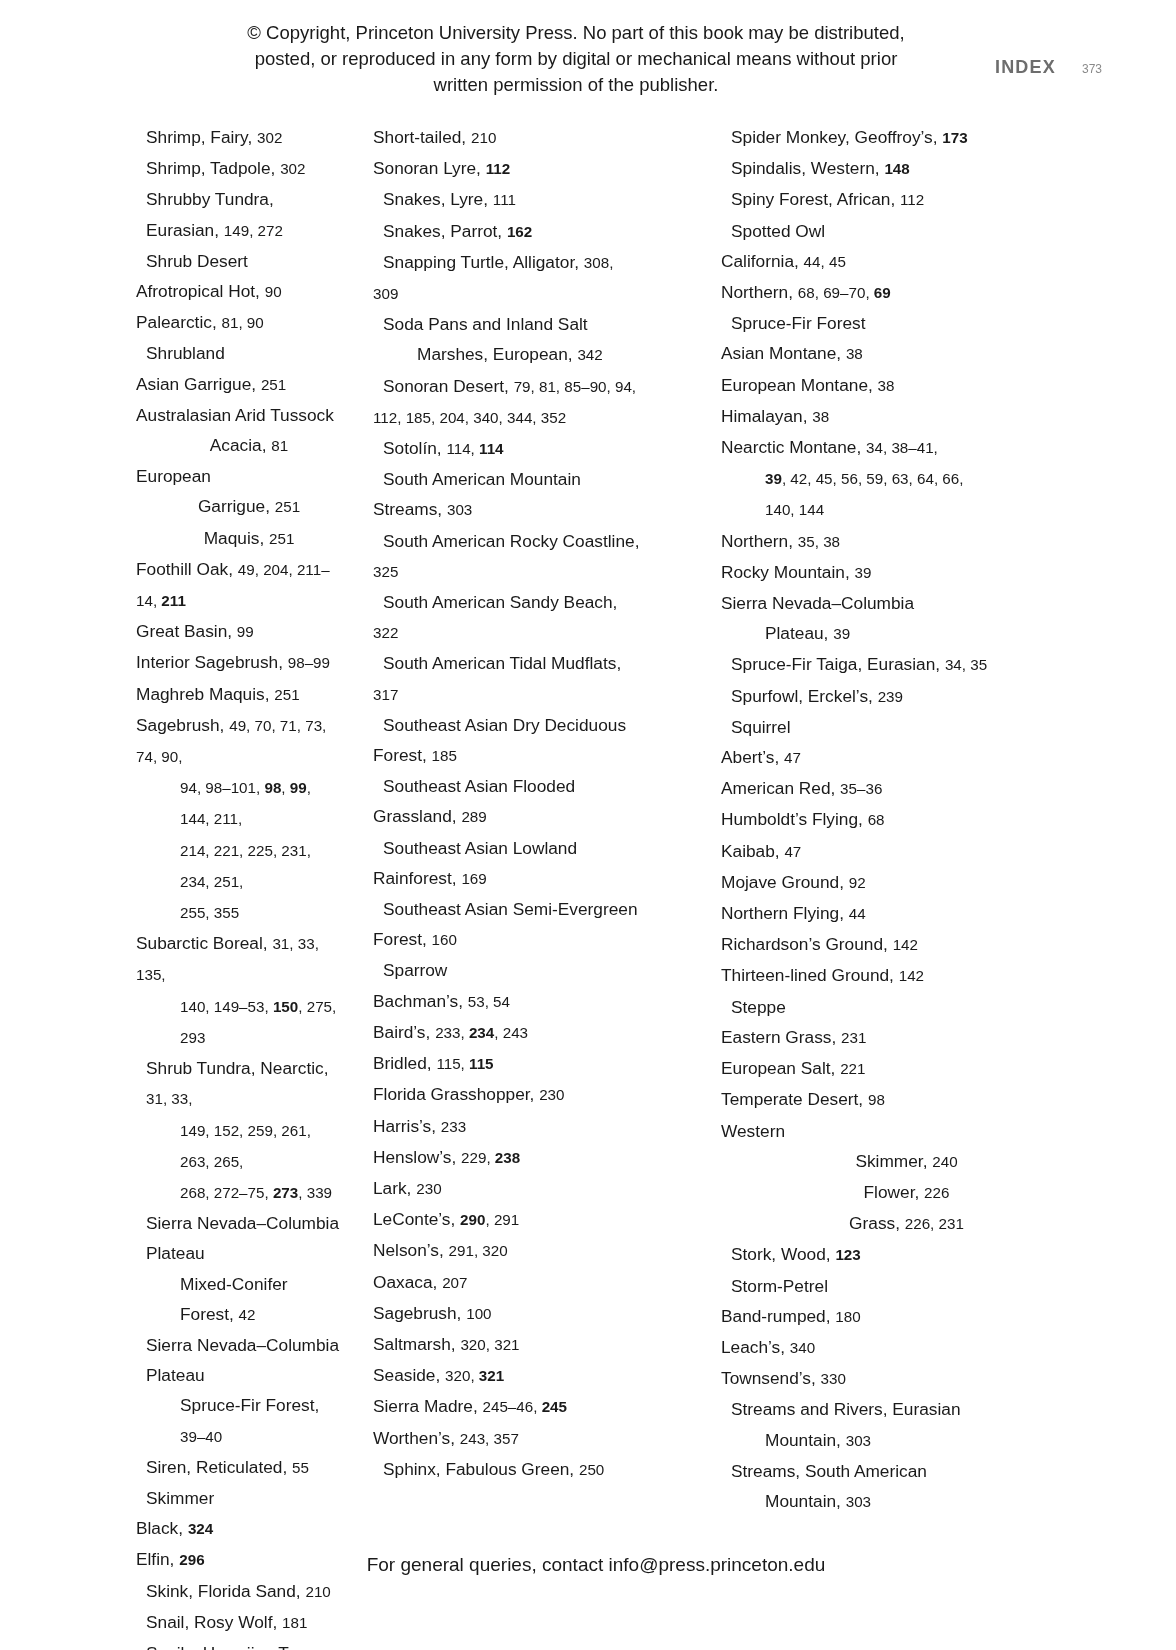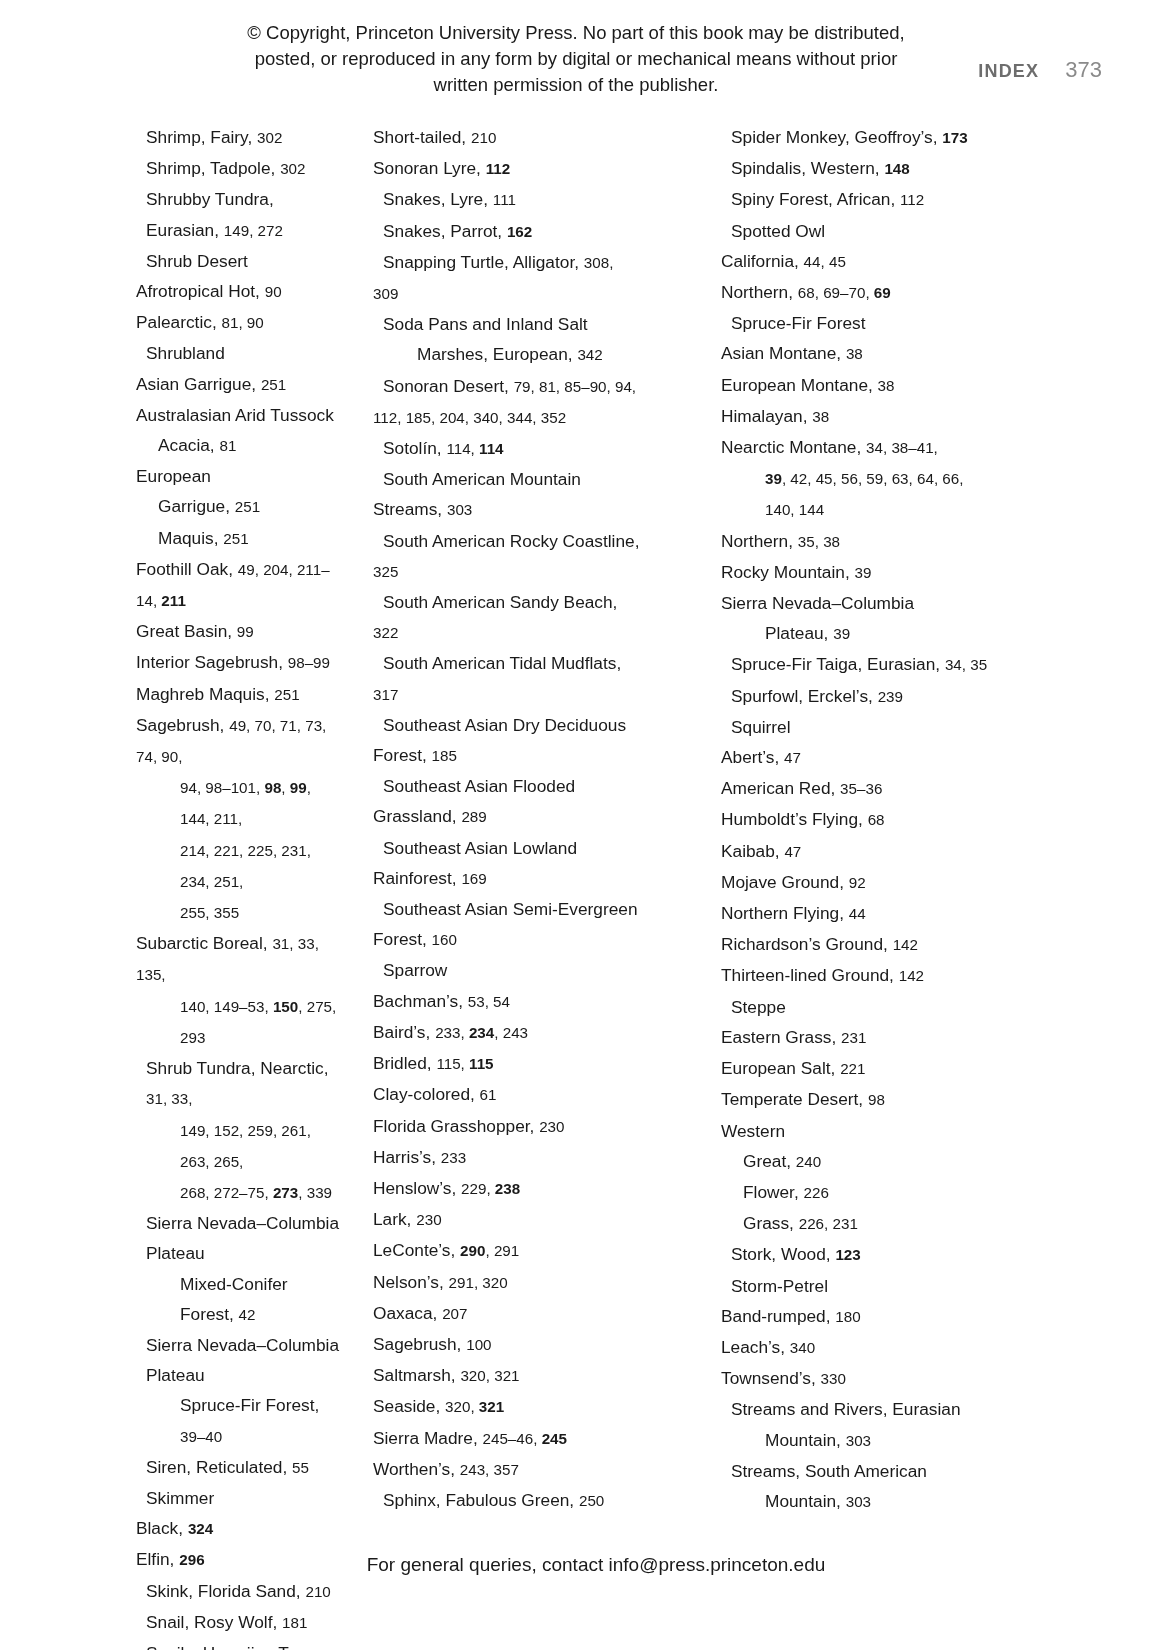--- a/index.html
+++ b/index.html
@@ -40,21 +40,21 @@
     align-items: baseline;
     gap: 26px;
   }
   .index-label {
     font-size: 18px;
     letter-spacing: 1.2px;
     color: #6d6d6d;
     font-weight: 600;
   }
   .folio {
-    font-size: 22px;
+    font-size: 12px;
     color: #8a8a8a;
   }
   
   .columns {
     position: absolute;
     left: 0;
     top: 122px;
     width: 1176px;
     display: flex;
   }
@@ -73,21 +73,21 @@
   }
   .entry .num {
     font-size: 15.2px;
   }
   .entry b {
     font-weight: 700;
   }
   
   .lvl0 { padding-left: 0; text-indent: 0; margin-left: 32px; }
   .lvl1 { padding-left: 22px; }
-  .lvl2 { padding-left: 44px; }
+  .lvl2 { padding-left: 44px; text-align: center; }
   .hang2 { padding-left: 66px; }
   .hang3 { padding-left: 22px; }
 
   
   .footer {
     position: absolute;
     left: 8px;
     top: 1554px;
     width: 1176px;
     text-align: center;
@@ -172,21 +172,20 @@
         <div class="entry lvl0"><span>Southeast Asian Flooded</span></div>
         <div class="entry hang3"><span>Grassland, </span><span class="num">289</span></div>
         <div class="entry lvl0"><span>Southeast Asian Lowland</span></div>
         <div class="entry hang3"><span>Rainforest, </span><span class="num">169</span></div>
         <div class="entry lvl0"><span>Southeast Asian Semi-Evergreen</span></div>
         <div class="entry hang3"><span>Forest, </span><span class="num">160</span></div>
         <div class="entry lvl0"><span>Sparrow</span></div>
         <div class="entry lvl1"><span>Bachman’s, </span><span class="num">53, 54</span></div>
         <div class="entry lvl1"><span>Baird’s, </span><span class="num">233, <b>234</b>, 243</span></div>
         <div class="entry lvl1"><span>Bridled, </span><span class="num">115, <b>115</b></span></div>
-        <div class="entry lvl1"><span>Clay-colored, </span><span class="num">61</span></div>
         <div class="entry lvl1"><span>Florida Grasshopper, </span><span class="num">230</span></div>
         <div class="entry lvl1"><span>Harris’s, </span><span class="num">233</span></div>
         <div class="entry lvl1"><span>Henslow’s, </span><span class="num">229, <b>238</b></span></div>
         <div class="entry lvl1"><span>Lark, </span><span class="num">230</span></div>
         <div class="entry lvl1"><span>LeConte’s, </span><span class="num"><b>290</b>, 291</span></div>
         <div class="entry lvl1"><span>Nelson’s, </span><span class="num">291, 320</span></div>
         <div class="entry lvl1"><span>Oaxaca, </span><span class="num">207</span></div>
         <div class="entry lvl1"><span>Sagebrush, </span><span class="num">100</span></div>
         <div class="entry lvl1"><span>Saltmarsh, </span><span class="num">320, 321</span></div>
         <div class="entry lvl1"><span>Seaside, </span><span class="num">320, <b>321</b></span></div>
@@ -221,21 +220,21 @@
         <div class="entry lvl1"><span>Kaibab, </span><span class="num">47</span></div>
         <div class="entry lvl1"><span>Mojave Ground, </span><span class="num">92</span></div>
         <div class="entry lvl1"><span>Northern Flying, </span><span class="num">44</span></div>
         <div class="entry lvl1"><span>Richardson’s Ground, </span><span class="num">142</span></div>
         <div class="entry lvl1"><span>Thirteen-lined Ground, </span><span class="num">142</span></div>
         <div class="entry lvl0"><span>Steppe</span></div>
         <div class="entry lvl1"><span>Eastern Grass, </span><span class="num">231</span></div>
         <div class="entry lvl1"><span>European Salt, </span><span class="num">221</span></div>
         <div class="entry lvl1"><span>Temperate Desert, </span><span class="num">98</span></div>
         <div class="entry lvl1"><span>Western</span></div>
-        <div class="entry lvl2"><span>Great, </span><span class="num">240</span></div>
+        <div class="entry lvl2"><span>Skimmer, </span><span class="num">240</span></div>
         <div class="entry lvl2"><span>Flower, </span><span class="num">226</span></div>
         <div class="entry lvl2"><span>Grass, </span><span class="num">226, 231</span></div>
         <div class="entry lvl0"><span>Stork, Wood, </span><span class="num"><b>123</b></span></div>
         <div class="entry lvl0"><span>Storm-Petrel</span></div>
         <div class="entry lvl1"><span>Band-rumped, </span><span class="num">180</span></div>
         <div class="entry lvl1"><span>Leach’s, </span><span class="num">340</span></div>
         <div class="entry lvl1"><span>Townsend’s, </span><span class="num">330</span></div>
         <div class="entry lvl0"><span>Streams and Rivers, Eurasian</span></div>
         <div class="entry hang2"><span>Mountain, </span><span class="num">303</span></div>
         <div class="entry lvl0"><span>Streams, South American</span></div>

